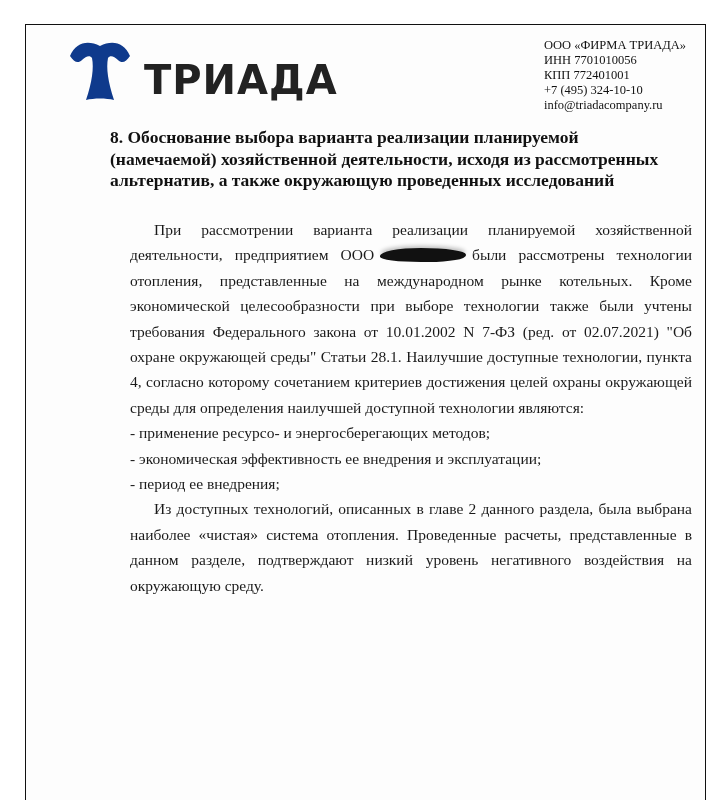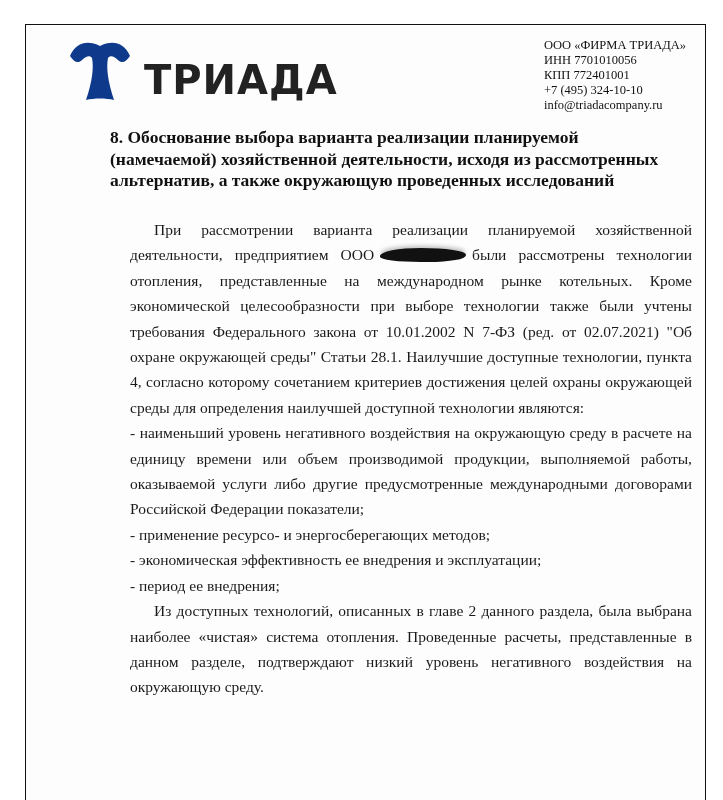--- a/index.html
+++ b/index.html
@@ -109,18 +109,17 @@
 </div>
 
 <div class="section-title">
   <div>8.  Обоснование выбора варианта реализации планируемой</div>
   <div>(намечаемой) хозяйственной деятельности, исходя из рассмотренных</div>
   <div>альтернатив, а также окружающую проведенных исследований</div>
 </div>
 
 <div class="body-text">
   <p class="indent"><span>При рассмотрении варианта реализации планируемой хозяйственной деятельности, предприятием ООО</span><span class="redacted"></span><span>были рассмотрены технологии отопления, представленные на международном рынке котельных. Кроме экономической целесообразности при выборе технологии также были учтены требования Федерального закона от 10.01.2002 N 7-ФЗ (ред. от 02.07.2021) "Об охране окружающей среды" Статьи 28.1. Наилучшие доступные технологии, пункта 4, согласно которому сочетанием критериев достижения целей охраны окружающей среды для определения наилучшей доступной технологии являются:</span></p>
-  <p>- наименьший уровень негативного воздействия на окружающую среду в расчете на единицу времени или объем производимой продукции, выполняемой работы, оказываемой услуги либо другие предусмотренные международными договорами Российской Федерации показатели;</p>
   <p>- применение ресурсо- и энергосберегающих методов;</p>
   <p>- экономическая эффективность ее внедрения и эксплуатации;</p>
   <p>- период ее внедрения;</p>
   <p class="indent">Из доступных технологий, описанных в главе 2 данного раздела, была выбрана наиболее «чистая» система отопления. Проведенные расчеты, представленные в данном разделе, подтверждают низкий уровень негативного воздействия на окружающую среду.</p>
 </div>
 
 </body></html>

